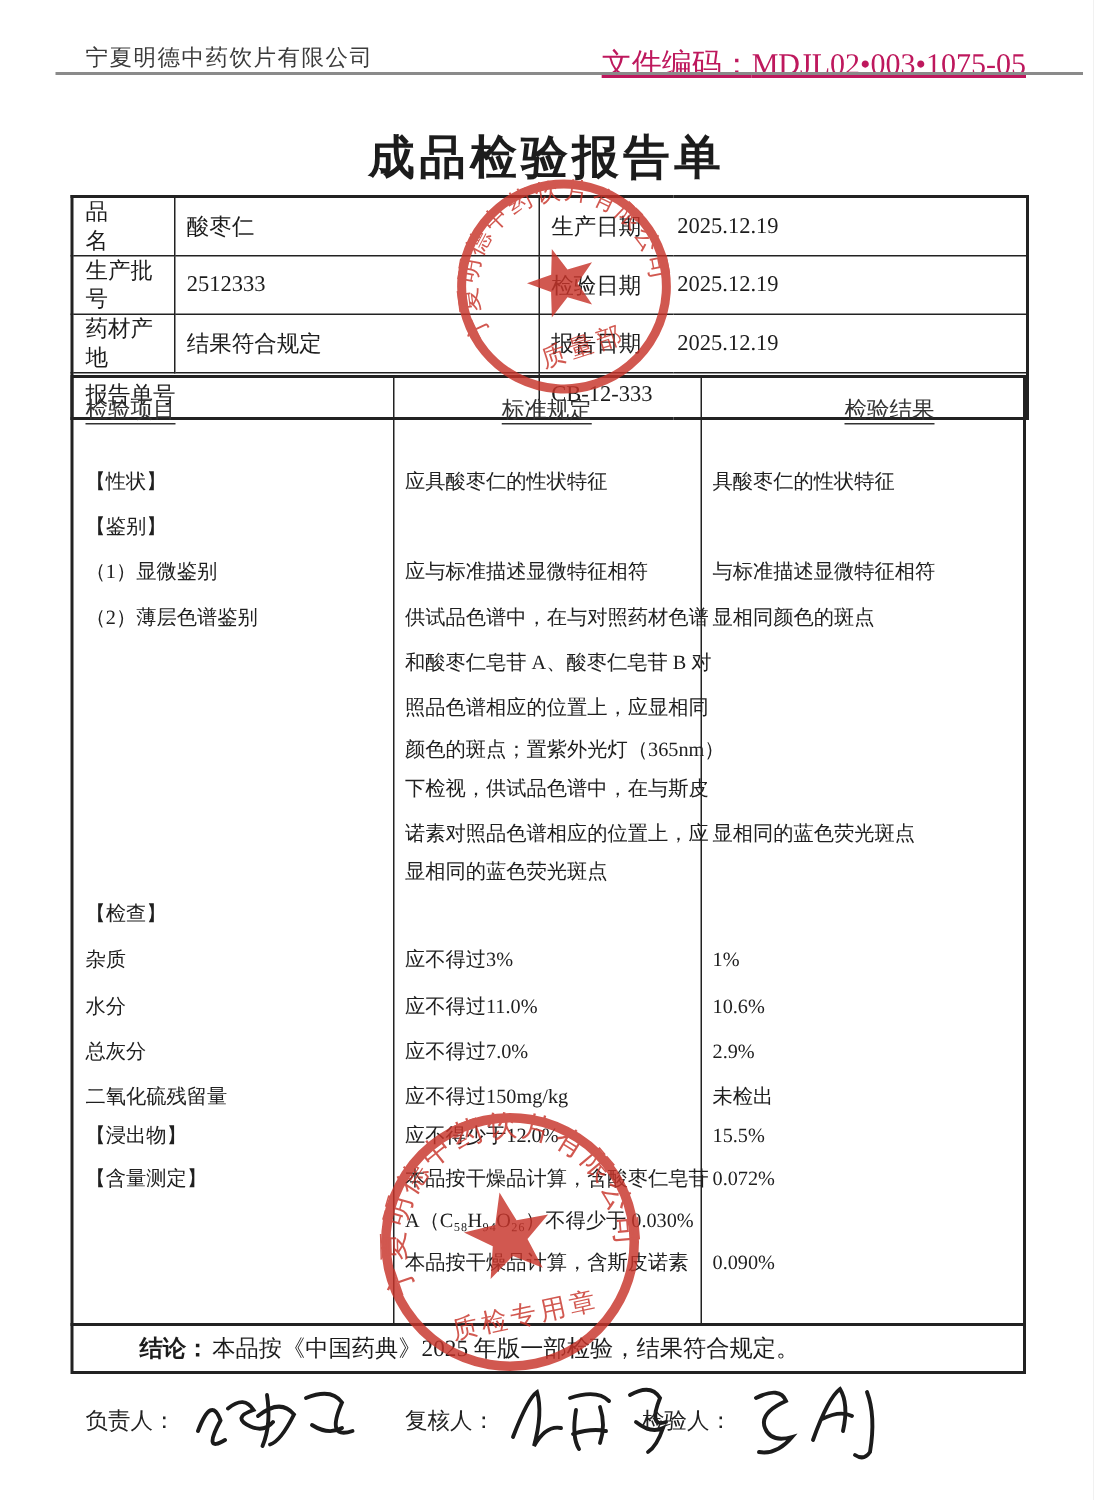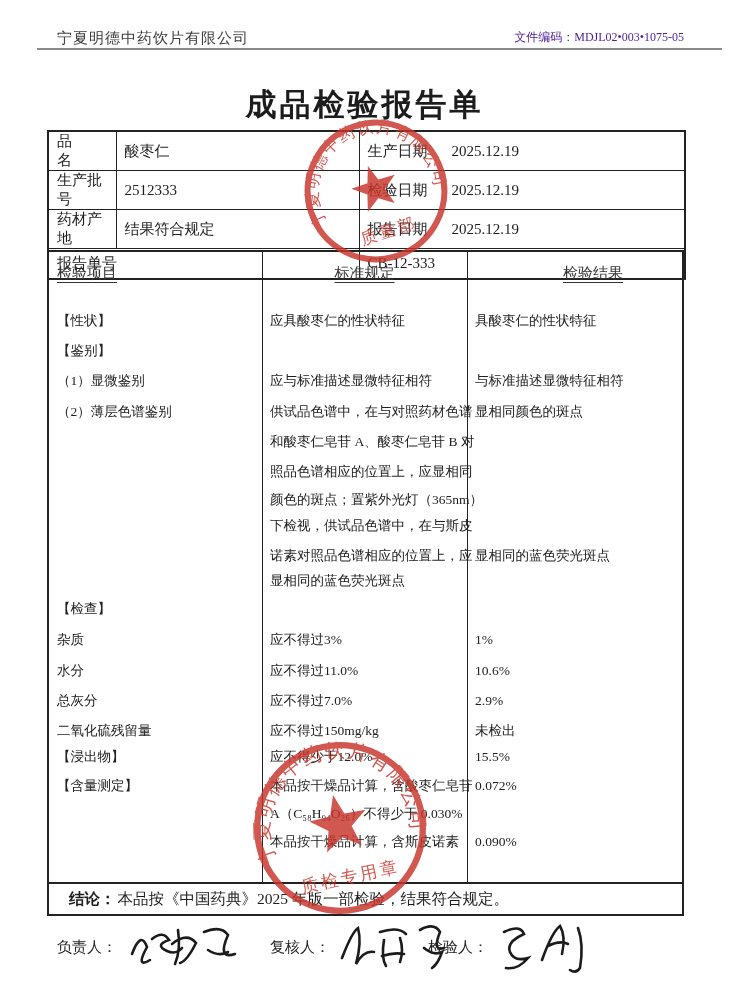--- a/index.html
+++ b/index.html
@@ -1,39 +1,39 @@
 <!DOCTYPE html>
 <html><head>
 <meta charset="utf-8">
 <style>
   html,body{margin:0;padding:0;background:#e8e8e8;}
   .page{position:relative;width:729px;height:1000px;background:#ffffff;margin:0 auto;
         font-family:"Liberation Serif",serif;color:#1c1c1c;overflow:hidden;}
   .abs{position:absolute;}
   
   .hdr-left{left:57px;top:29px;font-size:15px;color:#3c3c3c;letter-spacing:1px;}
-  .hdr-right{right:45px;top:29px;font-size:12px;color:#4c1d95;}
+  .hdr-right{right:45px;top:29px;font-size:20px;color:#be185d;text-decoration:underline;}
   .hdr-rule{left:37px;top:48px;width:685px;height:2px;background:#8a8a8a;}
   
   .title{left:0;top:84px;width:729px;text-align:center;font-size:31px;font-weight:bold;letter-spacing:3px;}
   
   .info-table{position:absolute;left:47px;top:130px;border-collapse:collapse;table-layout:fixed;}
   .info-table td{border:1px solid #222;height:29px;font-size:15px;padding:0 0 0 8px;vertical-align:middle;}
   .info-table{border:2px solid #222;}
   .rcell{display:flex;align-items:center;}
   .rlabel{display:inline-block;width:84px;}
   .rvalue{display:inline-block;}
   
   .main-table{left:47px;top:250px;width:637px;height:634px;border:2px solid #222;box-sizing:border-box;}
   .vline{position:absolute;top:0;bottom:0;width:1px;background:#222;}
   .mt-head{position:absolute;top:12px;font-size:15px;color:#333;text-decoration:underline;text-underline-offset:4px;white-space:nowrap;}
   .mt-text{position:absolute;font-size:13.5px;white-space:nowrap;line-height:18px;color:#202020;}
   
   .conclusion{left:47px;top:882px;width:637px;height:34px;border:2px solid #222;box-sizing:border-box;
-              display:flex;align-items:center;padding-left:20px;font-size:15.5px;}
+              display:flex;align-items:center;padding-left:44px;font-size:15.5px;}
   .conclusion b{margin-right:2px;}
   
   .sig-label{font-size:15px;color:#222;}
   .sig-svg{position:absolute;}
   .sig-svg path{stroke:#1b1b1b;stroke-width:2.6;fill:none;stroke-linecap:round;}
   
   .stamp{position:absolute;opacity:.82;}
 </style>
 </head>
 <body>

